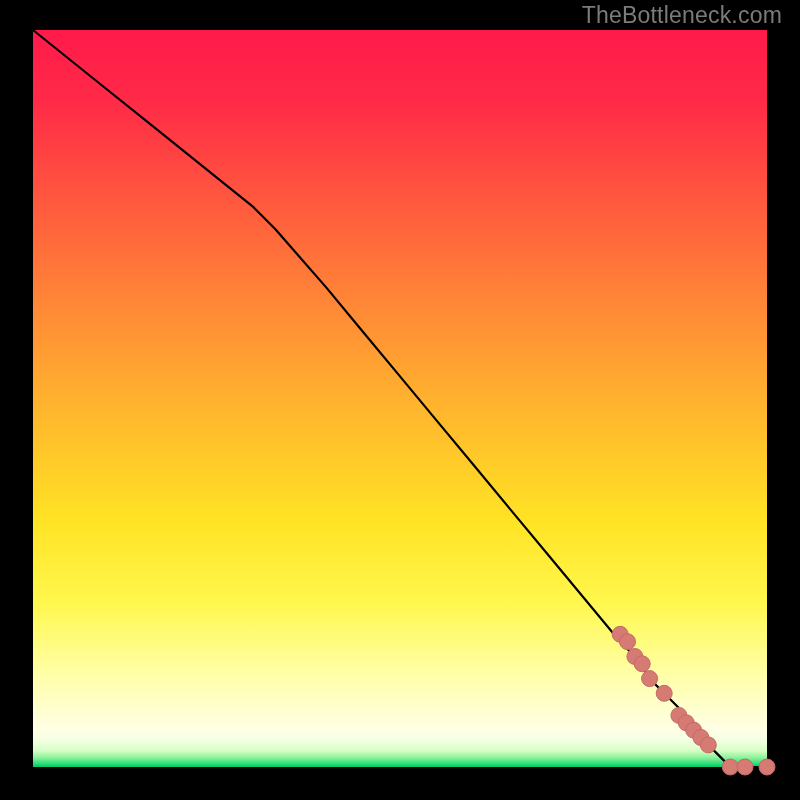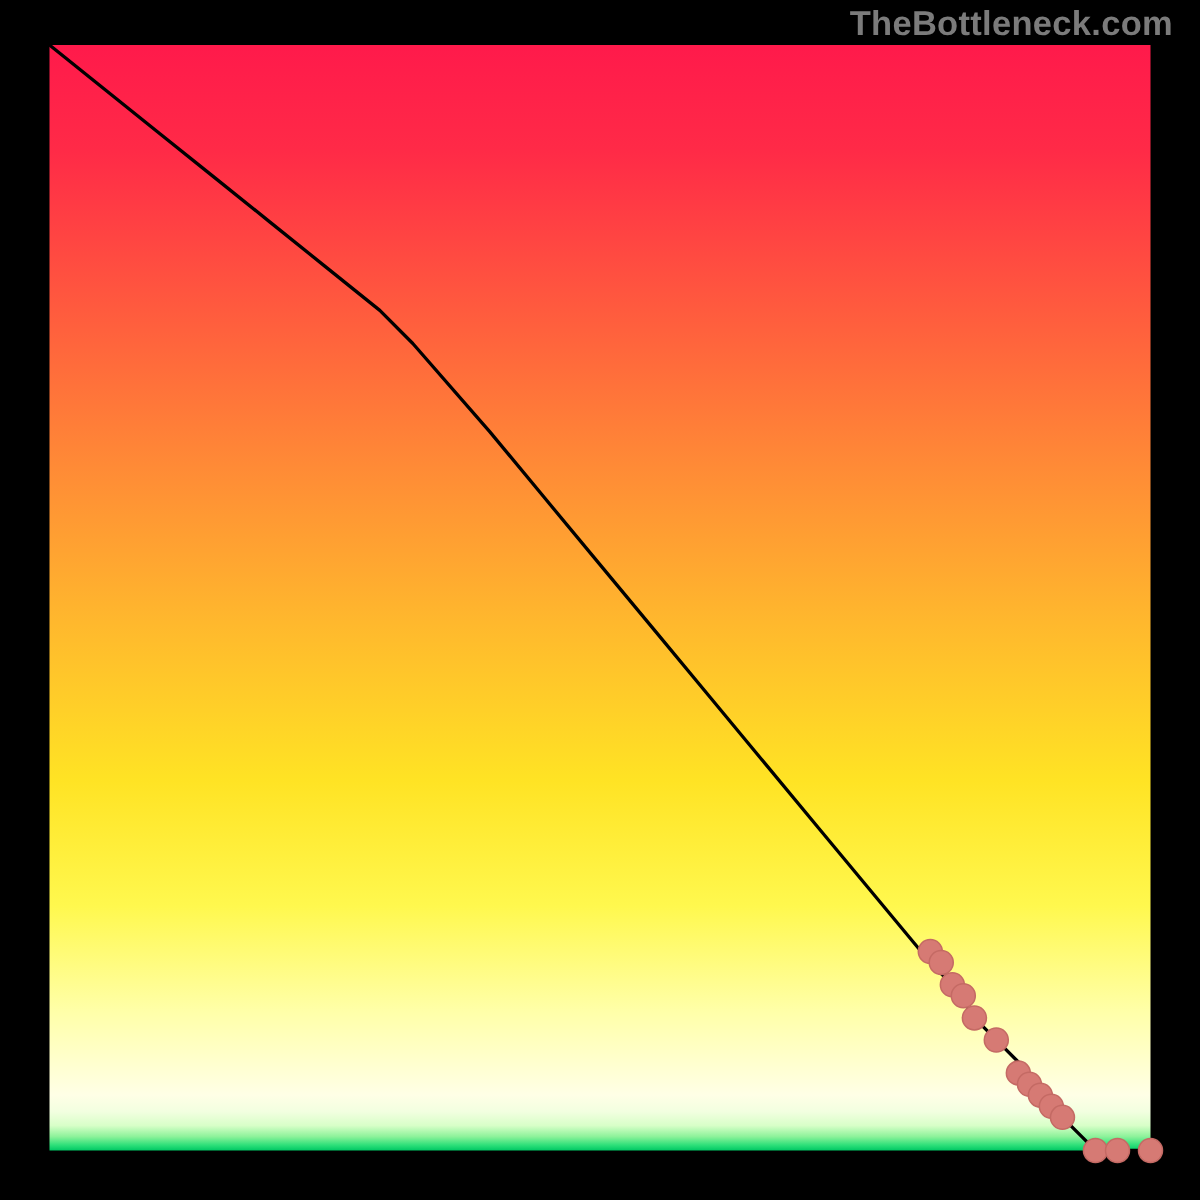--- a/index.html
+++ b/index.html
@@ -18,21 +18,21 @@
     width: 800px;
     height: 800px;
     background: #000;
   }
   .watermark {
     position: absolute;
     top: 2px;
     right: 18px;
     color: #7b7b7b;
     font-size: 23px;
-    font-weight: 700;
+    font-weight: 400;
     letter-spacing: 0.2px;
     user-select: none;
   }
   svg.plot {
     position: absolute;
     top: 0;
     left: 0;
   }
 </style>
 </head>

